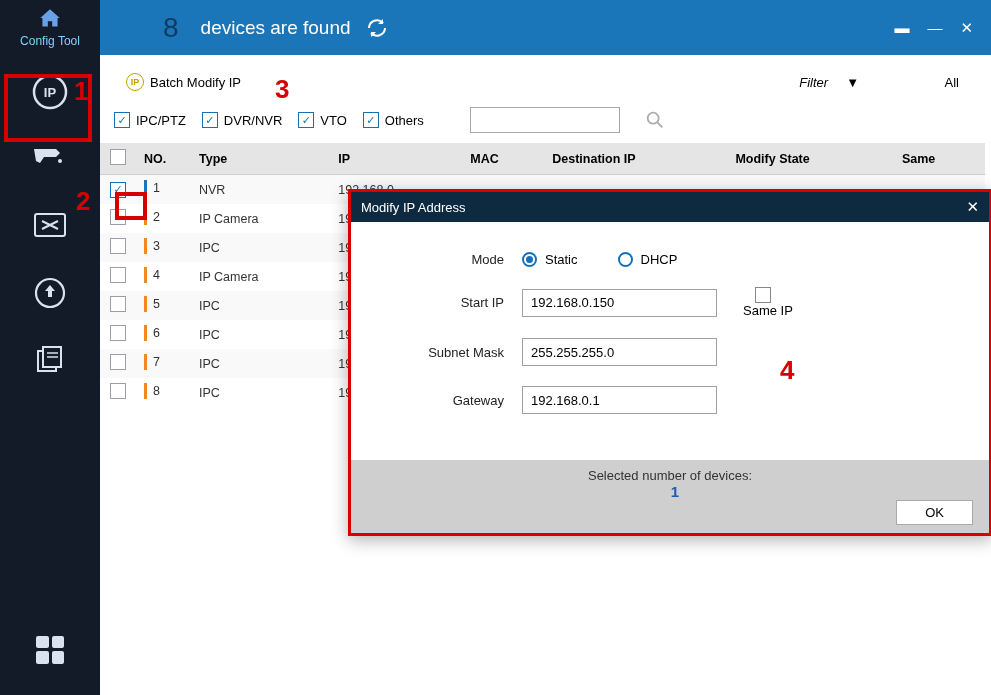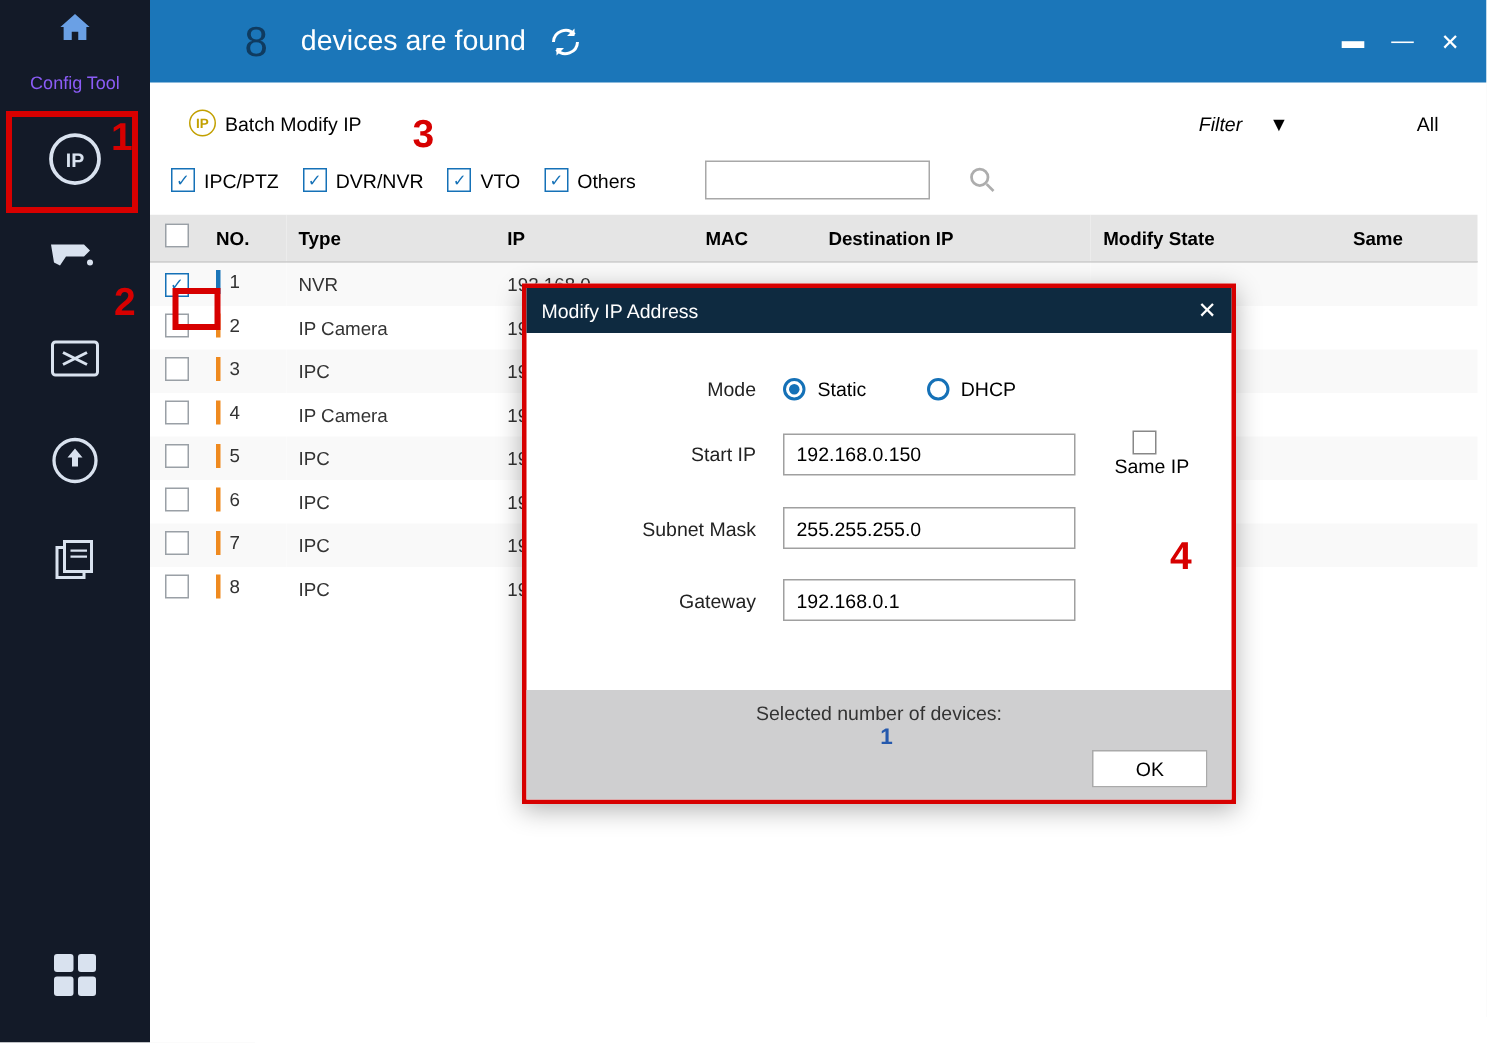--- a/index.html
+++ b/index.html
@@ -22,21 +22,21 @@
     flex-direction: column;
     align-items: center;
     padding-top: 6px;
     color: #c7cdda;
   }
   .sidebar .home {
     display: flex; flex-direction: column; align-items: center;
     margin-bottom: 10px;
     color: #6aa0e5;
   }
-  .sidebar .home-label { font-size: 12px; margin-top: 16px; color: #8b5cf6; }
+  .sidebar .home-label { font-size: 12px; margin-top: 2px; color: #7dd3fc; }
   .side-item {
     width: 70px; height: 55px;
     display: flex; align-items: center; justify-content: center;
     margin: 6px 0;
     color: #d9e2ef;
     cursor: pointer;
   }
   .side-item.active {
     
   }
@@ -154,21 +154,21 @@
   }
   .row-chk.checked { border-color:#1571b7;}
   
   .anno { position:absolute; z-index: 5; pointer-events:none;}
   .anno-box { border: 4px solid #d70000; }
   .anno-num { color:#d70000; font-size:26px; font-weight:bold;}
   
   .modal {
     position: absolute;
     left: 348px; top: 189px;
-    width: 476px;
+    width: 644px;
     border: 3px solid #d70000;
     background: #fff;
     z-index: 6;
     box-shadow: 0 4px 16px rgba(0,0,0,.3);
   }
   .modal-title {
     background: #0e2a40;
     color: #fff;
     font-size: 13px;
     padding: 6px 10px;

